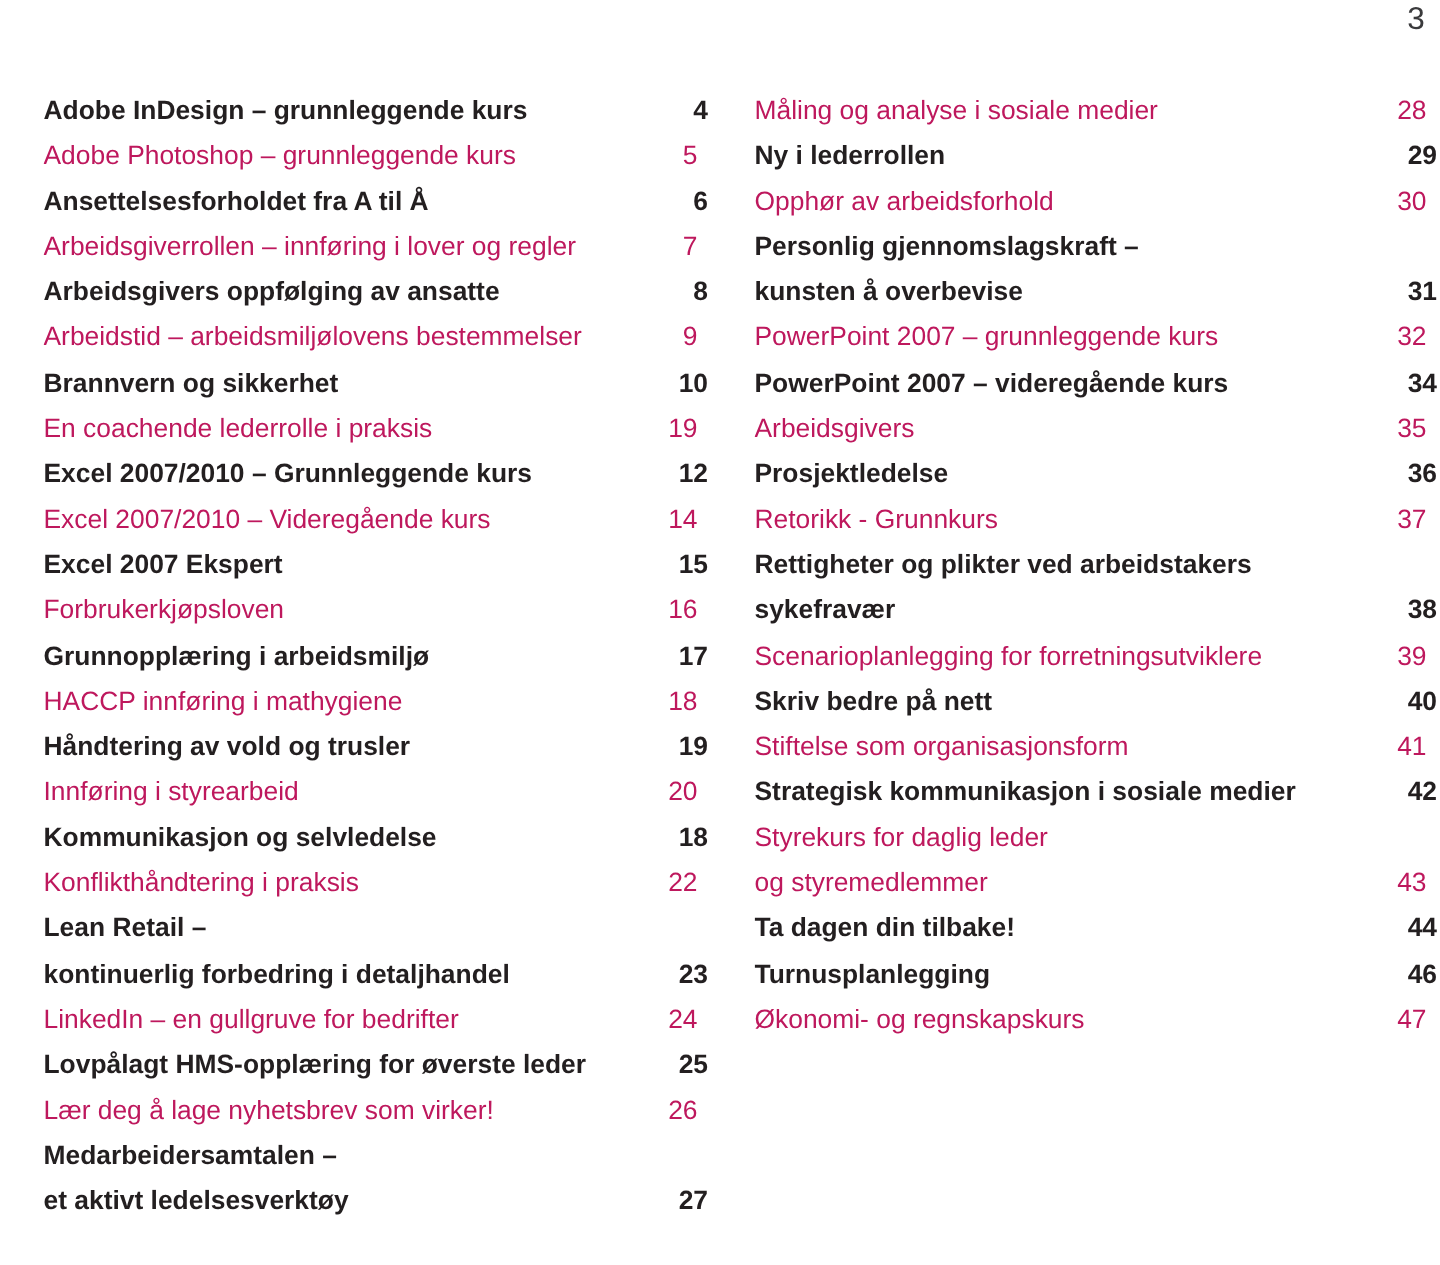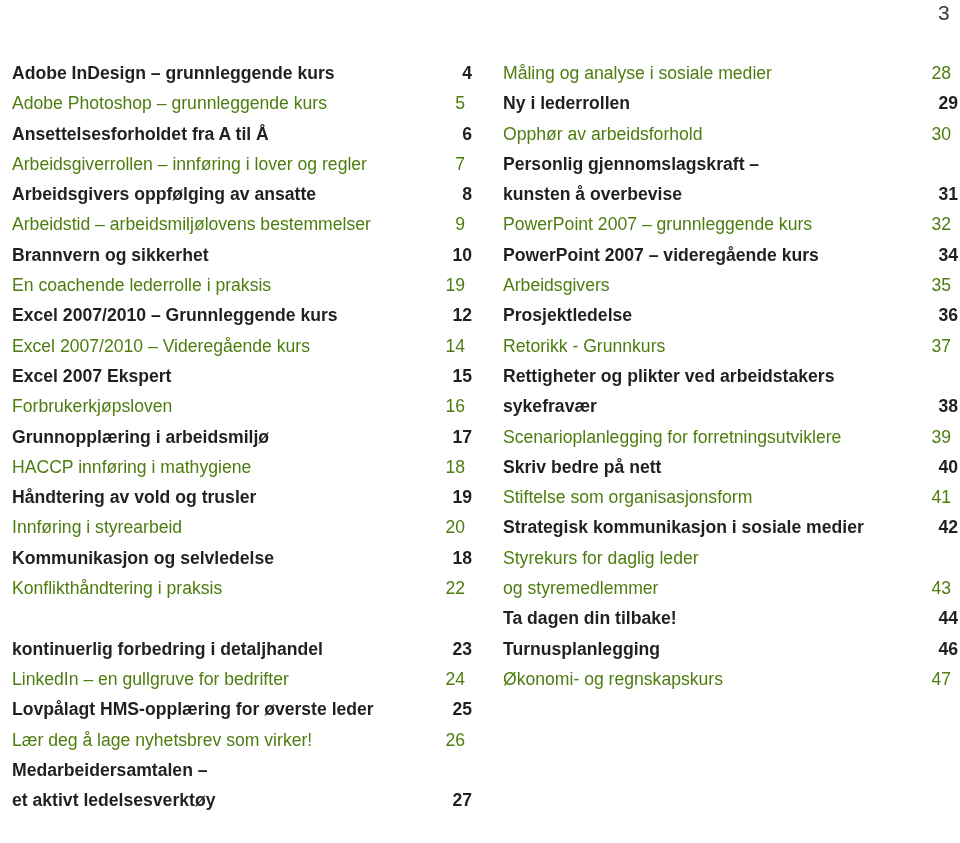--- a/index.html
+++ b/index.html
@@ -42,21 +42,21 @@
     left: 0;
     right: 0;
     display: flex;
     gap: 0;
   }
   .col {
     box-sizing: border-box;
   }
   #col-left {
     width: 503px;
-    padding-left: 12px;
+    padding-left: 29px;
     padding-right: 31px;
   }
   #col-right {
     width: 457px;
     padding-left: 0px;
     padding-right: 2px;
   }
 
   
   .toc-line {
@@ -100,21 +100,21 @@
   }
   .style-bold .toc-leader::before {
     font-weight: 700;
     color: #231f20;
   }
 
   
   .style-regular .toc-title,
   .style-regular .toc-page {
     font-weight: 400;
-    color: #4d7c0f;
+    color: #be185d;
   }
   .style-regular .toc-leader::before {
     font-weight: 400;
     color: #8b8c8e;
   }
 
   
   .toc-line.no-leader .toc-leader::before { content: ""; }
 
   
@@ -213,20 +213,21 @@
           <span class="toc-title">Kommunikasjon og selvledelse</span>
           <span class="toc-leader"></span>
           <span class="toc-page">18</span>
         </div>
         <div class="toc-line style-regular">
           <span class="toc-title">Konflikthåndtering i praksis</span>
           <span class="toc-leader"></span>
           <span class="toc-page">22</span>
         </div>
         <div class="toc-line style-bold no-leader">
+          <span class="toc-title">Lean Retail –</span>
           <span class="toc-leader"></span>
         </div>
         <div class="toc-line style-bold">
           <span class="toc-title">kontinuerlig forbedring i detaljhandel</span>
           <span class="toc-leader"></span>
           <span class="toc-page">23</span>
         </div>
         <div class="toc-line style-regular">
           <span class="toc-title">LinkedIn – en gullgruve for bedrifter</span>
           <span class="toc-leader"></span>

